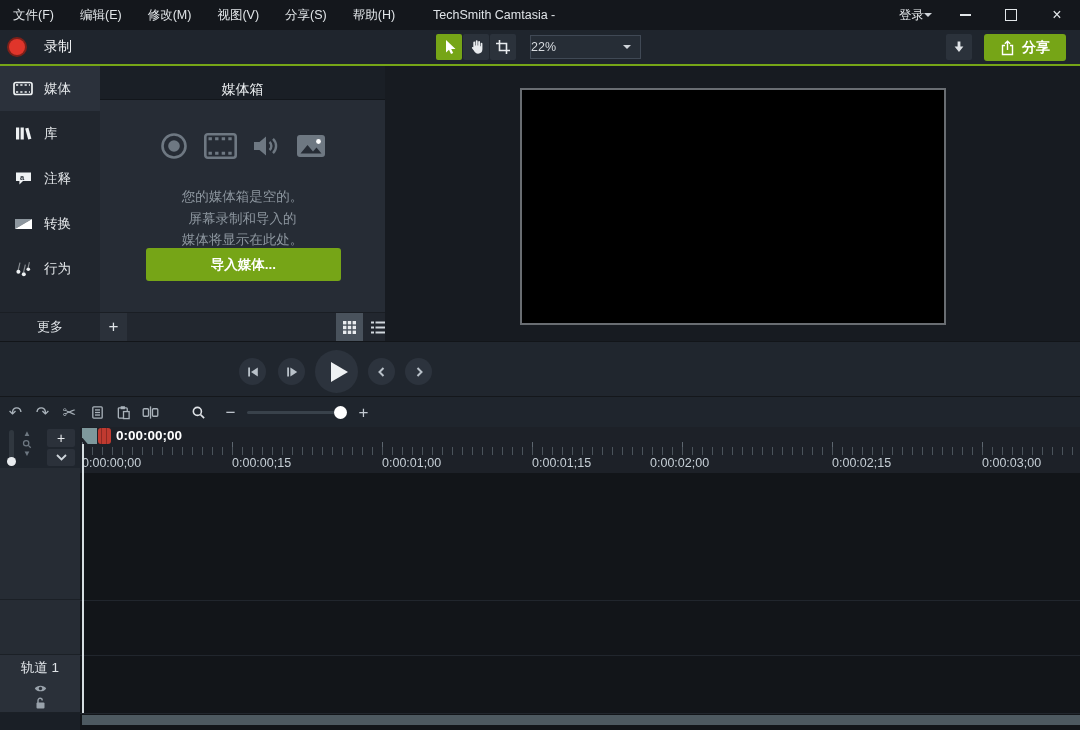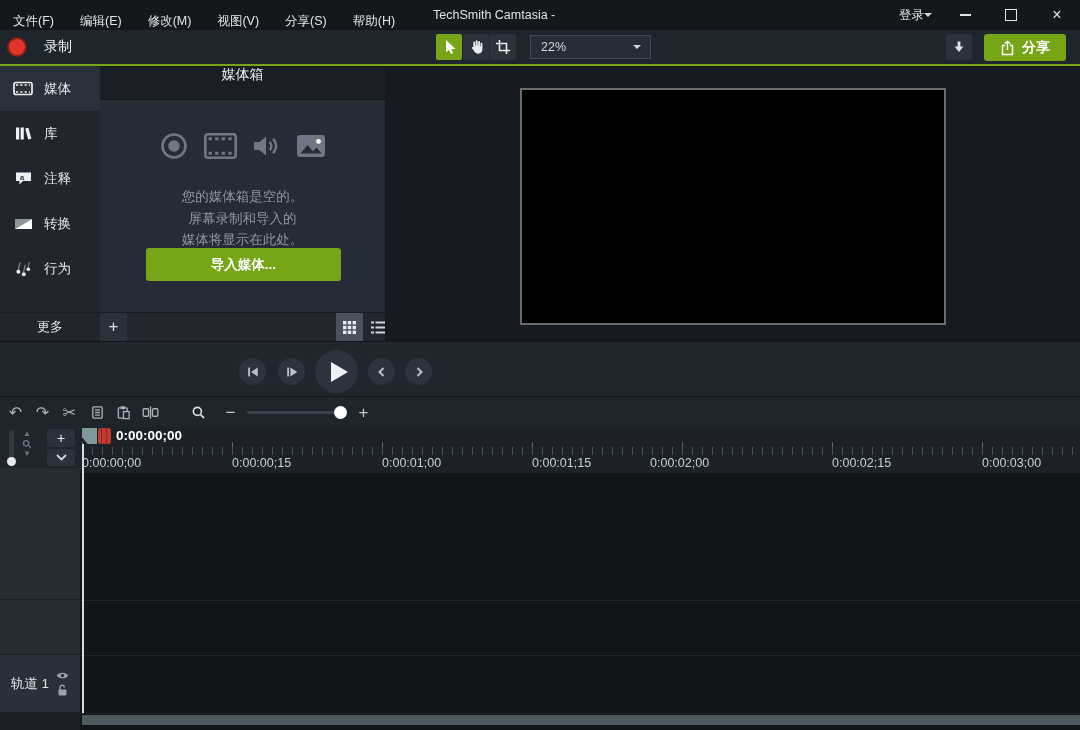--- a/index.html
+++ b/index.html
@@ -1,57 +1,57 @@
 <!DOCTYPE html>
 <html><head>
 <meta charset="utf-8">
 <style>
   html,body{margin:0;padding:0;background:#000;}
   .app{position:relative;width:1080px;height:730px;background:#14171c;overflow:hidden;
        font-family:"Liberation Sans","DejaVu Sans",sans-serif;color:#e8ebee;-webkit-font-smoothing:antialiased;}
   svg{display:block}
 
   
-  .menubar{position:absolute;top:0;left:0;right:0;height:30px;background:#14171c;display:flex;align-items:flex-end;}
+  .menubar{position:absolute;top:0;left:0;right:0;height:30px;background:#14171c;display:flex;align-items:center;}
   .menu-item{padding:0 13px;font-size:12.5px;color:#e2e6e9;cursor:default;}
   .win-title{position:absolute;left:433px;top:0;height:30px;display:flex;align-items:center;font-size:12.5px;color:#dfe3e7;}
   .mb-right{position:absolute;right:0;top:0;height:30px;display:flex;align-items:center;}
   .login{display:flex;align-items:center;gap:0;font-size:12.5px;padding:0 10px;height:30px;}
   .caret{width:0;height:0;border-left:4px solid transparent;border-right:4px solid transparent;border-top:4px solid #cfd4d9;}
   .win-btn{width:46px;height:30px;display:flex;align-items:center;justify-content:center;color:#e2e6e9;}
   .min-glyph{width:11px;height:1.5px;background:#e2e6e9;}
   .max-glyph{width:10px;height:10px;border:1.2px solid #e2e6e9;}
   .close-glyph{font-size:16px;line-height:1;}
 
   
   .toolbar{position:absolute;top:30px;left:0;right:0;height:34px;background:#1f252d;border-bottom:2px solid #76a517;}
   .record-btn{position:absolute;left:9px;top:4px;height:26px;display:flex;align-items:center;gap:9px;}
   .record-dot{width:16px;height:16px;border-radius:50%;background:#e0352b;box-shadow:0 0 0 2px #7e2019;}
   .record-label{font-size:14px;color:#f2f4f6;margin-left:10px;}
   .tools{position:absolute;left:436px;top:4px;display:flex;gap:1px;}
   .tool-btn{width:26px;height:26px;display:flex;align-items:center;justify-content:center;background:#2b323b;border-radius:2px;color:#e8ebee;}
   .tool-btn.selected{background:#76a517;}
   .zoom-select{position:absolute;left:530px;top:5px;width:109px;height:22px;background:#262d36;border:1px solid #40495
-5;border:1px solid #404955;display:flex;align-items:center;padding-left:10px;font-size:12.5px;color:#d7dbdf;}
+5;border:1px solid #404955;display:flex;align-items:center;font-size:12.5px;color:#d7dbdf;}
   .zoom-select .caret{position:absolute;right:9px;}
   .dl-btn{position:absolute;left:946px;top:4px;width:26px;height:26px;background:#2b323b;border-radius:2px;display:flex;align-items:center;justify-content:center;}
   .share-btn{position:absolute;left:984px;top:4px;width:82px;height:27px;background:#76a517;border-radius:3px;
              display:flex;align-items:center;justify-content:center;gap:7px;font-size:14px;font-weight:bold;color:#fff;}
 
   
   .main{position:absolute;top:66px;left:0;width:1080px;height:275px;display:flex;}
   .sidebar{width:100px;background:#21262e;position:relative;flex:none;}
   .side-item{height:45px;display:flex;align-items:center;padding-left:13px;gap:11px;font-size:13.5px;color:#e4e7ea;}
   .side-item.selected{background:#2b313b;}
   .side-icon{width:20px;display:flex;justify-content:center;color:#eef1f3;}
   .side-more{position:absolute;bottom:0;left:0;width:100%;height:28px;display:flex;align-items:center;justify-content:center;
              font-size:13px;color:#dfe3e7;background:#21262e;border-top:1px solid #1a1e24;font-family:Liberation Serif, serif;}
 
   .media-panel{width:285px;background:#262c35;position:relative;flex:none;display:flex;flex-direction:column;}
-  .panel-header{height:33px;background:#1a1f26;border-bottom:1px solid #12161b;display:flex;align-items:flex-start;justify-content:center;
+  .panel-header{height:33px;background:#1a1f26;border-bottom:1px solid #12161b;display:flex;align-items:flex-end;justify-content:center;
                 font-size:14px;color:#eef1f3;flex:none;}
   .panel-body{flex:1;position:relative;}
   .bin-icons{position:absolute;top:32px;left:0;right:0;display:flex;justify-content:center;align-items:center;gap:16px;color:#6e7882;}
   .bin-empty{position:absolute;top:86px;left:0;right:0;text-align:center;font-size:13.5px;line-height:1.6;color:#8d969f;}
   .import-btn{position:absolute;left:46px;top:148px;width:195px;height:33px;background:#76a517;border-radius:3px;
               display:flex;align-items:center;justify-content:center;font-size:13.5px;font-weight:bold;color:#fff;}
   .panel-bottom{height:28px;background:#22272f;border-top:1px solid #1a1e24;position:relative;flex:none;}
   .panel-plus{position:absolute;left:0;top:0;width:27px;height:28px;background:#2b313a;display:flex;align-items:center;justify-content:center;
               font-size:17px;color:#dfe3e7;}
   .view-btn{position:absolute;top:0;width:27px;height:28px;display:flex;align-items:center;justify-content:center;color:#cfd6dc;}
@@ -92,21 +92,21 @@
   .vslider-dot{position:absolute;left:-2px;top:27px;width:9px;height:9px;border-radius:50%;background:#e8ebee;}
   .vzoom{position:absolute;left:21px;top:3px;width:12px;display:flex;flex-direction:column;align-items:center;gap:1px;color:#6e7882;font-size:8px;line-height:1;}
   .tl-add{position:absolute;left:47px;top:2px;width:28px;height:18px;background:#2b313a;border-radius:2px;
           display:flex;align-items:center;justify-content:center;font-size:14px;color:#e8ebee;}
   .tl-collapse{position:absolute;left:47px;top:22px;width:28px;height:17px;background:#2b313a;border-radius:2px;
                display:flex;align-items:center;justify-content:center;color:#cfd6dc;}
   .gutter-row{position:absolute;left:0;width:80px;background:#262c34;border-bottom:1px solid #1b2026;}
   .g-row1{top:41px;height:131px;}
   .g-row2{top:173px;height:54px;}
   .track-header{position:absolute;left:0;top:228px;width:80px;height:57px;background:#2a3039;border-bottom:1px solid #1b2026;
-                display:flex;align-items:center;justify-content:center;gap:7px;font-size:13.5px;color:#dfe3e7;}
+                display:flex;align-items:center;justify-content:center;gap:7px;font-size:13.5px;color:#dfe3e7;flex-direction:column;}
   .th-icons{display:flex;flex-direction:column;gap:4px;align-items:center;color:#99a2ab;}
   .gutter-bottom{position:absolute;left:0;top:286px;width:80px;height:17px;background:#1a1f26;}
 
   .tl-right{position:absolute;left:80px;top:0;right:0;height:303px;}
   .ruler{position:absolute;left:0;top:0;right:0;height:46px;background:#1d2128;}
   .ticks-major{position:absolute;left:2px;right:0;top:15px;height:13px;
                background:repeating-linear-gradient(to right,#5d666f 0 1px,transparent 1px 150px);}
   .ticks-minor{position:absolute;left:2px;right:0;top:20px;height:8px;
                background:repeating-linear-gradient(to right,#4a535b 0 1px,transparent 1px 10px);}
   .ruler-labels{position:absolute;left:0;top:29px;right:0;height:16px;font-size:12.5px;color:#c6cfd6;}

